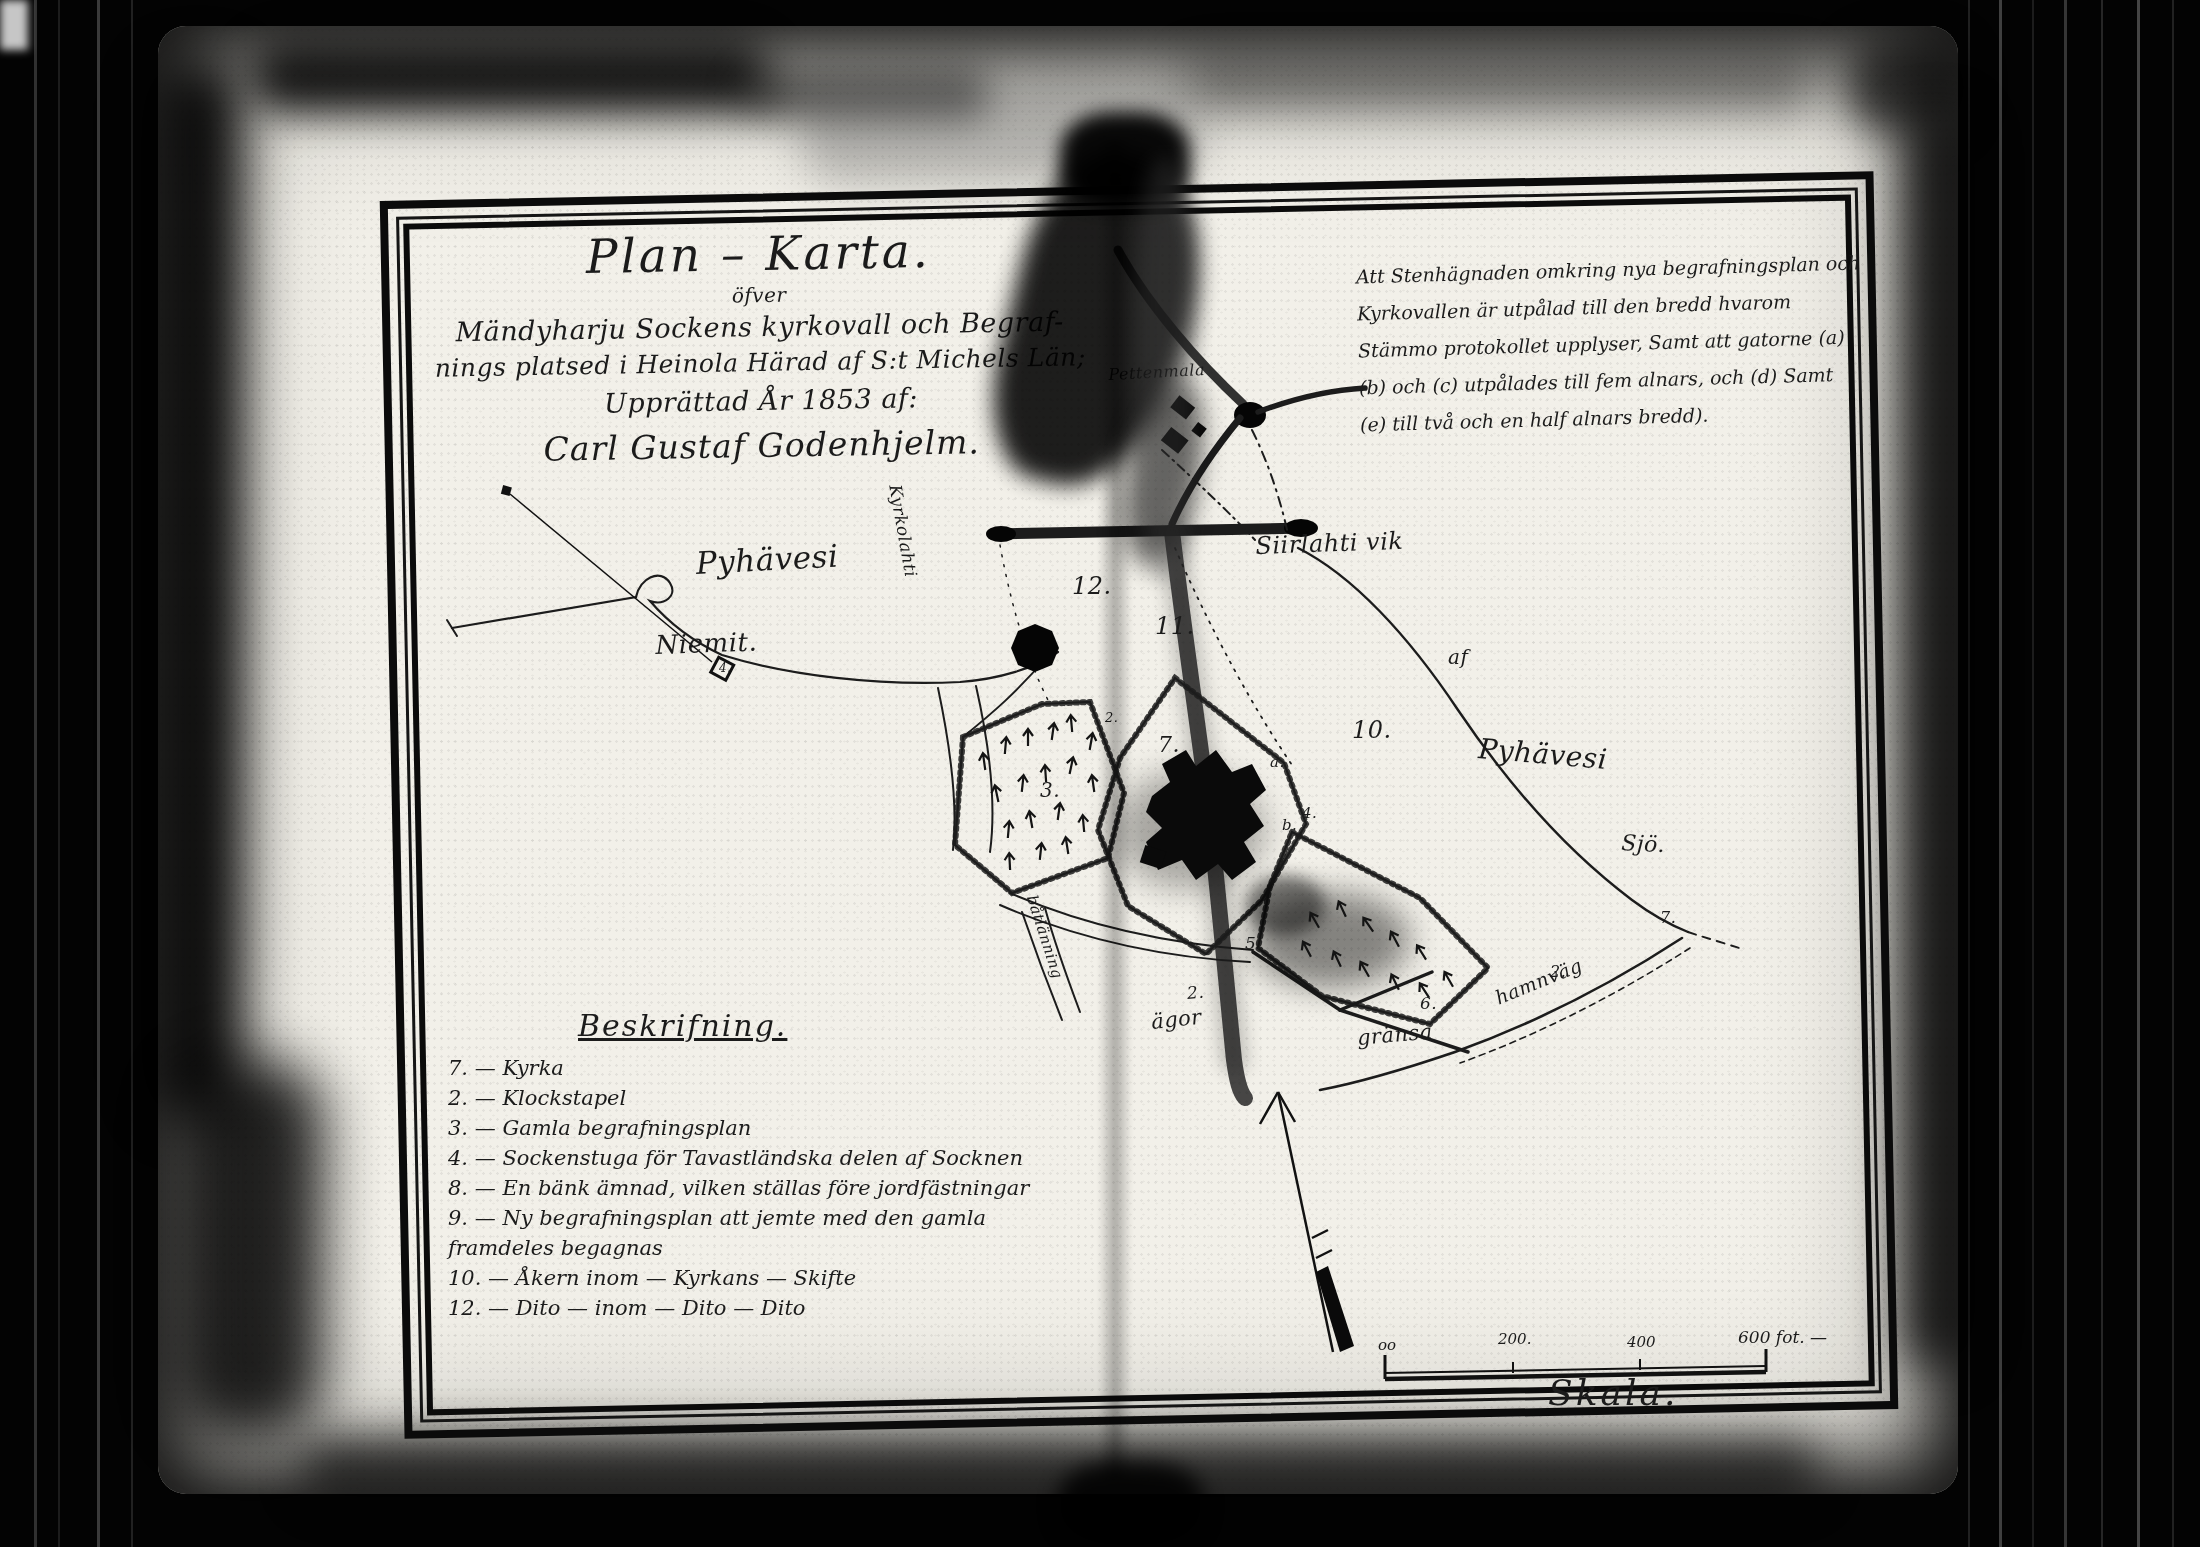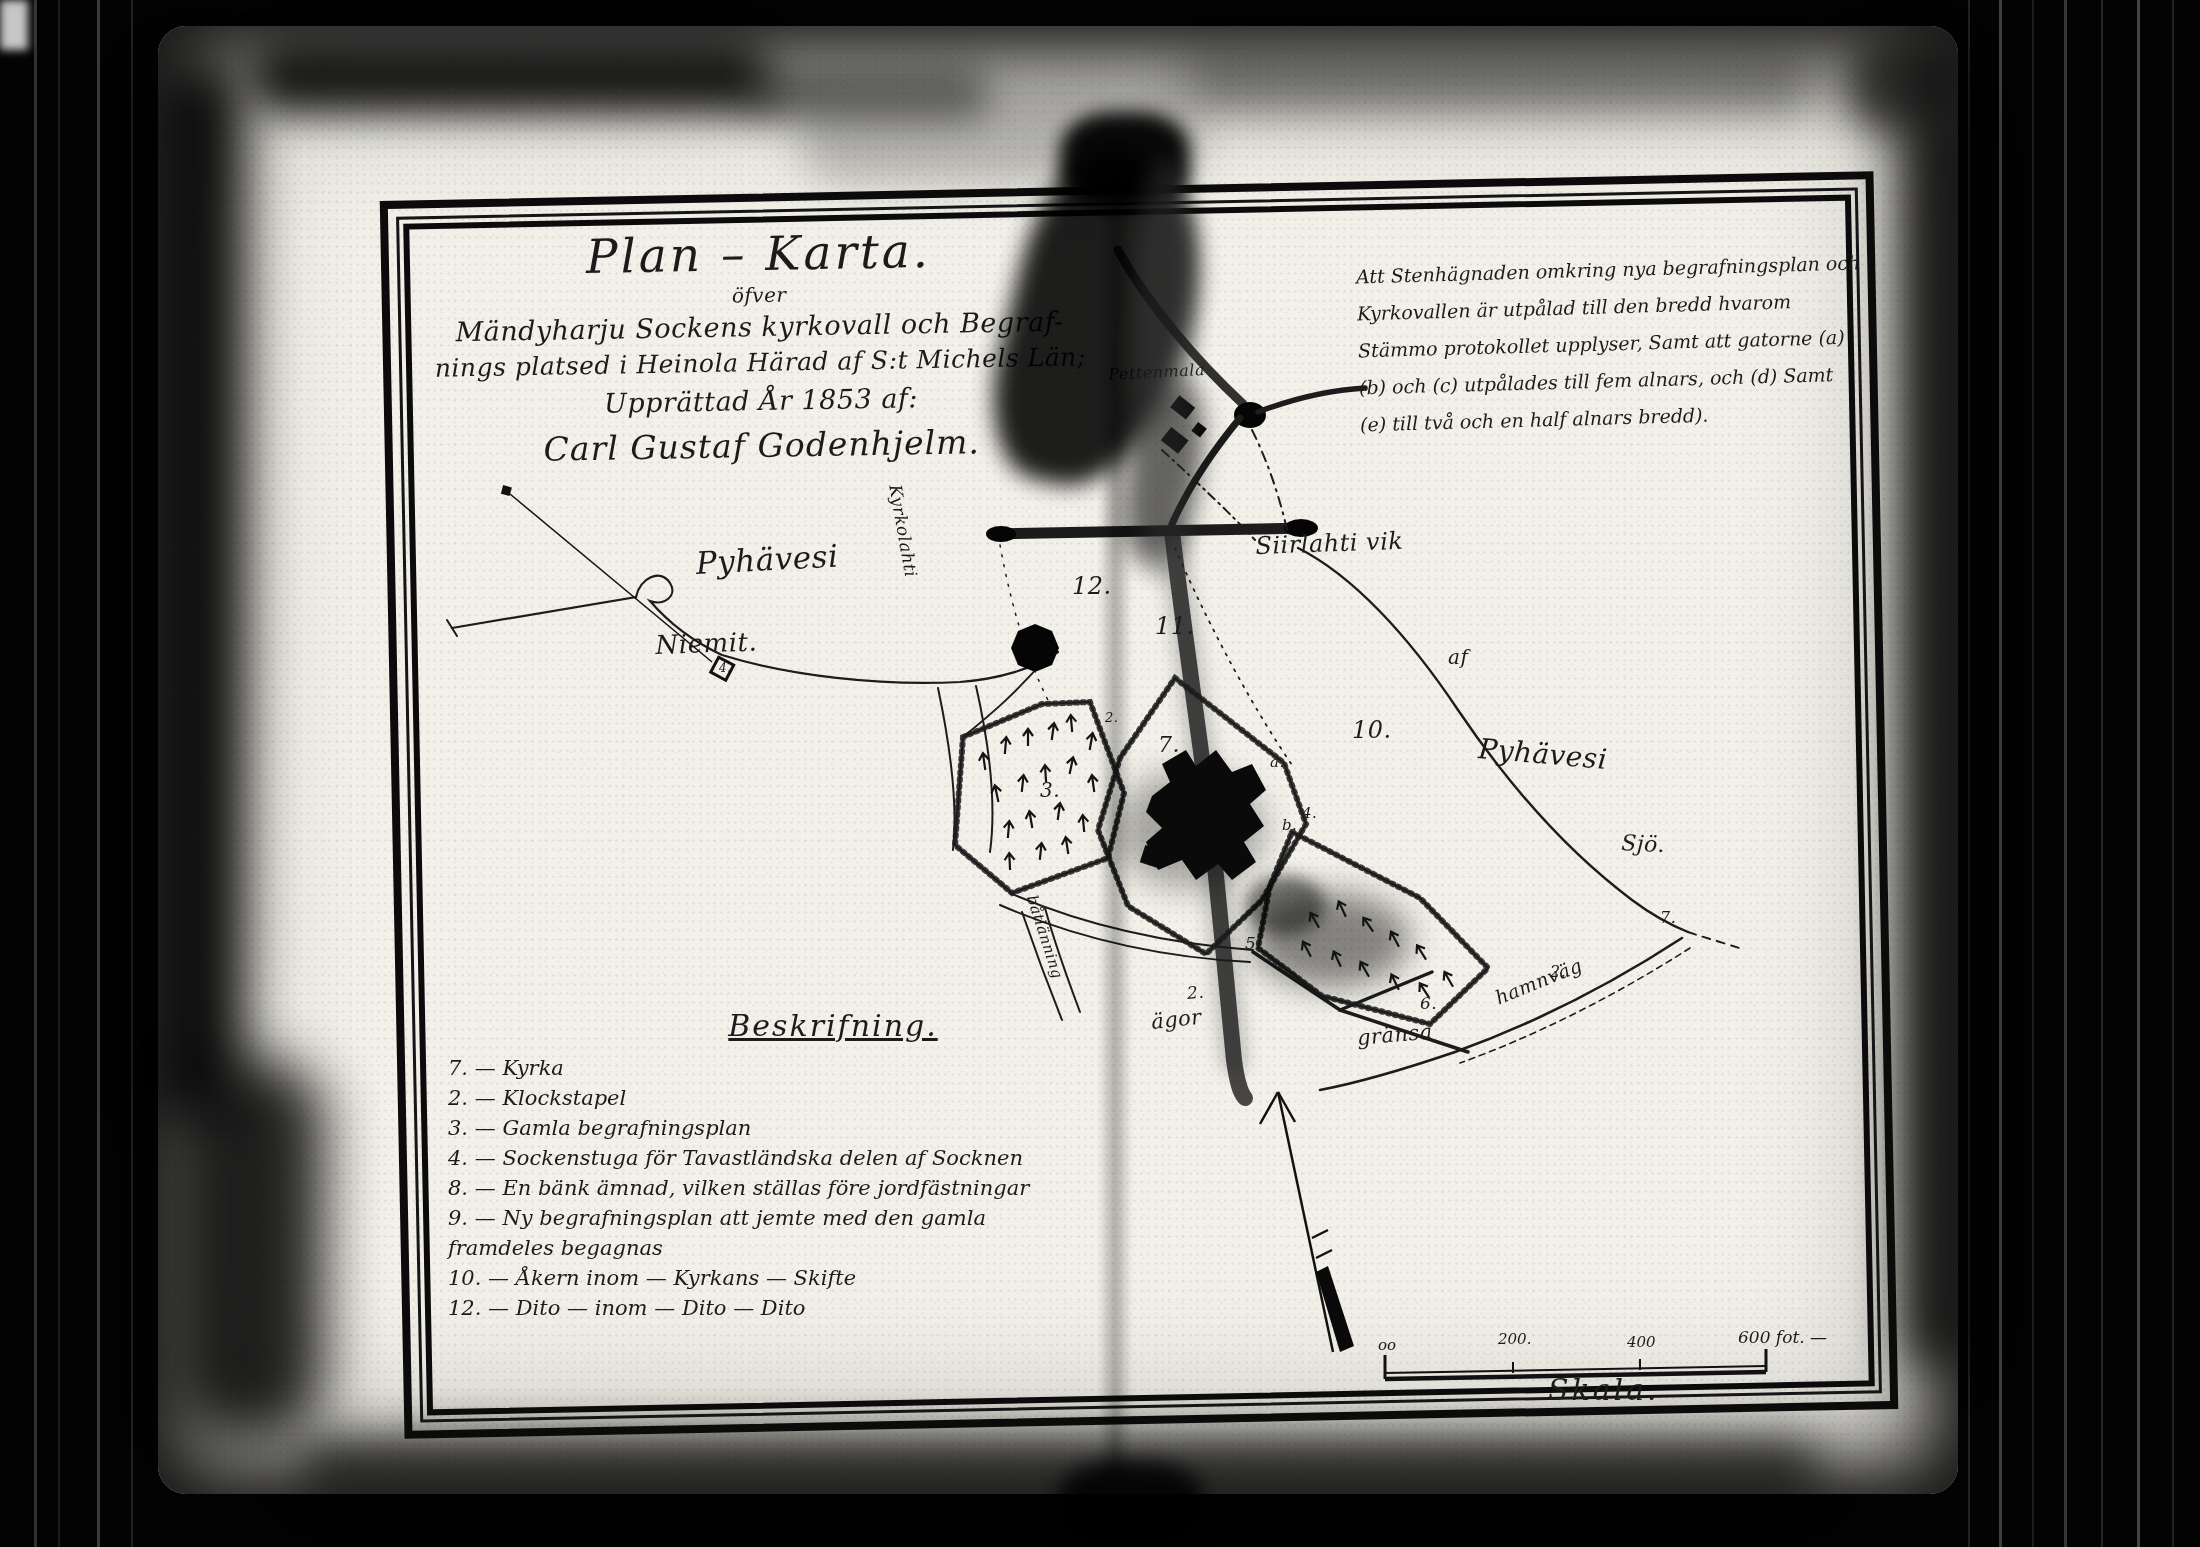--- a/index.html
+++ b/index.html
@@ -25,26 +25,26 @@
   .title-block{position:absolute;left:430px;top:226px;width:660px;text-align:center;transform:rotate(-1deg);}
   .t1{font-size:47px;letter-spacing:3px;}
   .t2{font-size:20px;margin-top:2px;}
   .t3{font-size:27px;margin-top:4px;}
   .t4{font-size:25px;margin-top:6px;}
   .t5{font-size:27px;margin-top:8px;}
   .t6{font-size:33px;margin-top:10px;letter-spacing:1px;}
   .note-block{position:absolute;left:1358px;top:252px;width:460px;transform:rotate(-1.6deg);}
   .note-block div{font-size:19px;font-style:italic;line-height:37px;white-space:nowrap;}
   .beskrifning{position:absolute;left:448px;top:1008px;width:640px;}
-  .besk-header{font-size:30px;font-style:italic;text-decoration:underline;margin-left:130px;letter-spacing:2px;text-align:center;}
+  .besk-header{font-size:30px;font-style:italic;text-decoration:underline;margin-left:130px;letter-spacing:2px;}
   .besk-list{margin-top:10px;}
   .besk-item{font-size:21px;font-style:italic;line-height:30px;max-width:620px;}
   .maplabel{position:absolute;font-style:italic;letter-spacing:.5px;white-space:nowrap;transform-origin:left top;}
   .scale-label{position:absolute;font-size:15px;font-style:italic;white-space:nowrap;}
-  .skala{position:absolute;left:1548px;top:1372px;font-size:30px;font-style:italic;letter-spacing:3px;}
+  .skala{position:absolute;left:1548px;top:1372px;font-size:36px;font-style:italic;letter-spacing:3px;}
 </style>
 </head>
 <body>
 
 <div class="stage">
 
   <div class="streak" style="left:34px;width:3px;opacity:.18;"></div>
   <div class="streak" style="left:58px;width:2px;opacity:.10;"></div>
   <div class="streak" style="left:97px;width:3px;opacity:.22;"></div>
   <div class="streak" style="left:131px;width:2px;opacity:.12;"></div>

